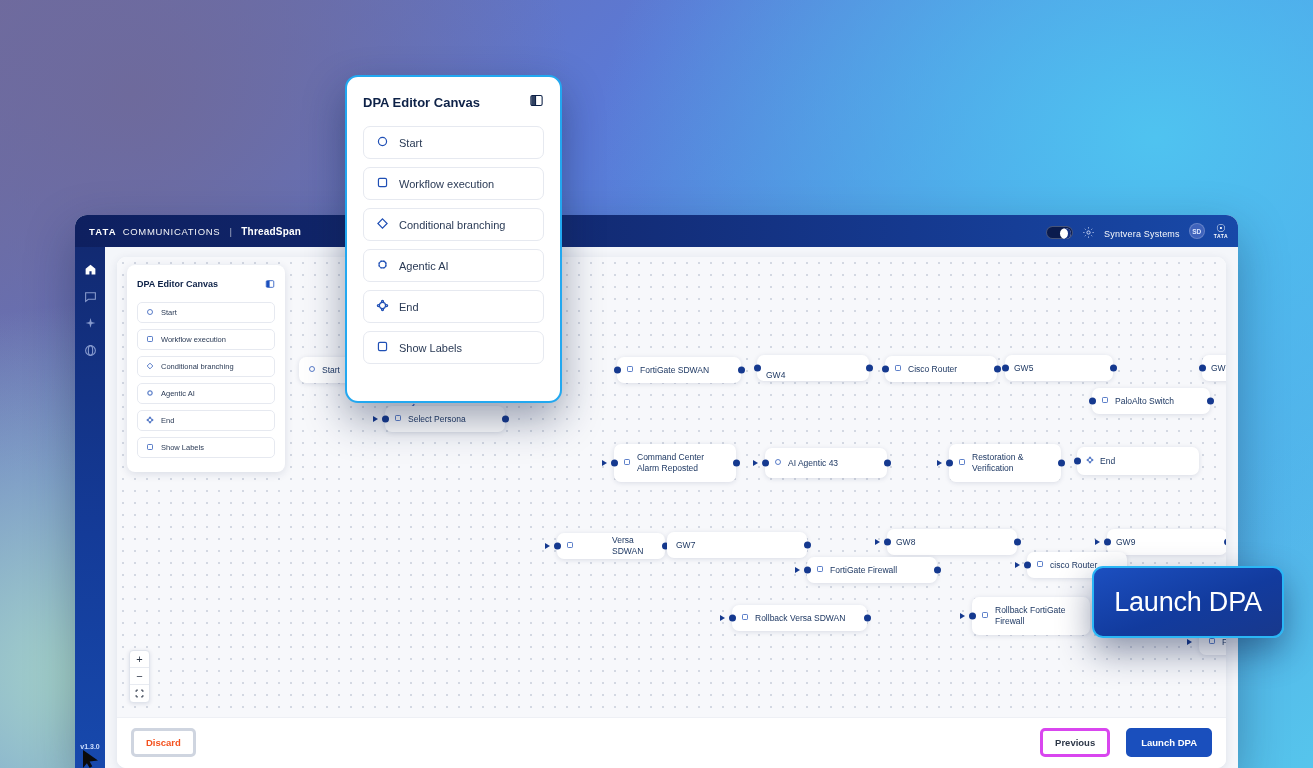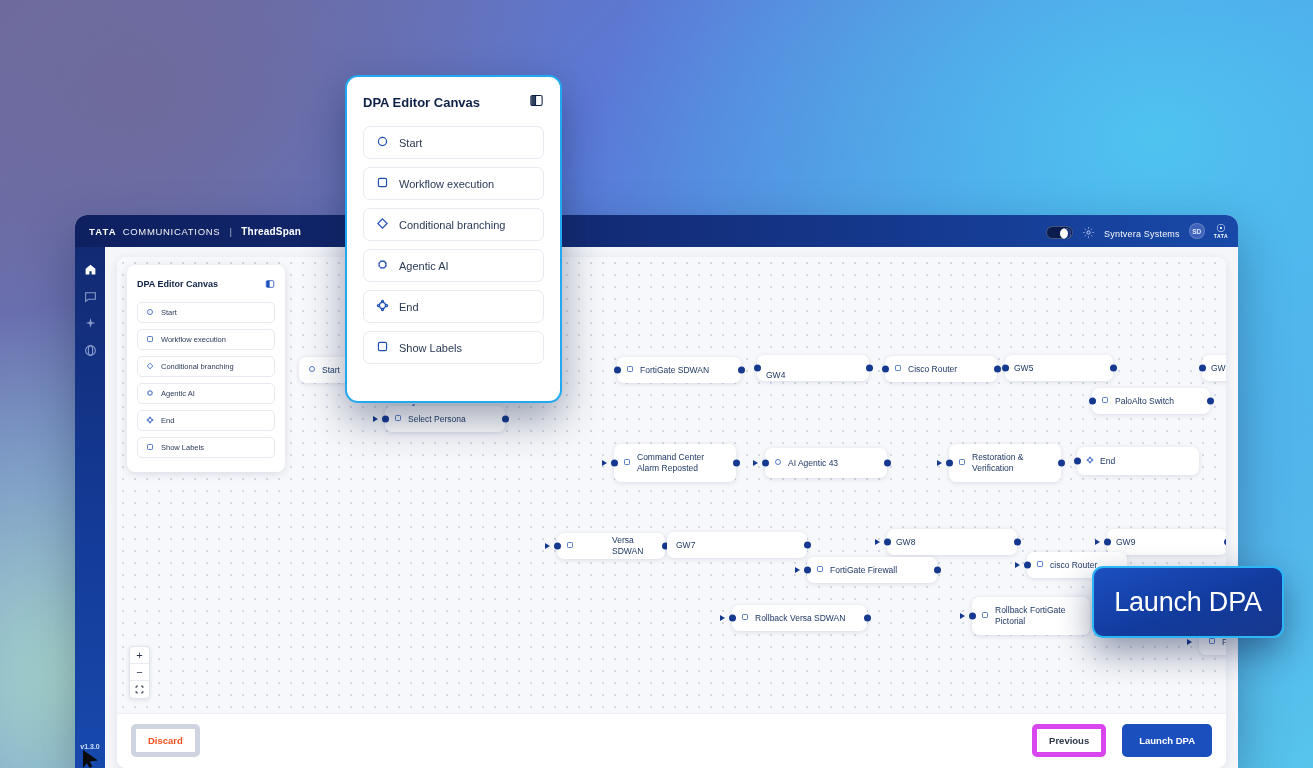--- a/index.html
+++ b/index.html
@@ -180,21 +180,21 @@
   }
   .zbtn:last-child { border-bottom: none; font-size: 8px; }
 
   
   #footer {
     flex: 0 0 auto; display: flex; align-items: center;
     padding: 10px 14px 11px 14px; border-top: 1px solid #eef0f5; background: #fff;
   }
   .btn {
     font-size: 9.5px; border-radius: 5px; padding: 6px 12px;
-    border: 5px solid #d946ef; background: #fff; color: #2d3748;
+    border: 3px solid #d946ef; background: #fff; color: #2d3748;
     font-family: "Liberation Sans", sans-serif; font-weight: bold;
   }
   #discard-btn { color: #f4511e; border-color: #cfd5e0; }
   #footer-right { margin-left: auto; display: flex; gap: 16px; }
   #launch-btn { background: #1a4fbd; border-color: #1a4fbd; color: #fff; }
 
   
   #magnifier {
     position: absolute; left: 345px; top: 75px;
     width: 217px; height: 328px;
@@ -465,21 +465,21 @@
                       </svg></span>
                     <span class="nlabel">Rollback Versa SDWAN</span>
                     <span class="port l"></span>
                     <span class="port r"></span>
                   </div>
                   <div class="node" style="left: 855px; top: 340px; width: 118px; height: 38px;">
                     <span class="arrow-in"></span>
                     <span class="node-ic"><svg width="8" height="8" viewBox="0 0 24 24" fill="none" stroke="#1f4fb5" stroke-width="2.2">
                         <rect x="4.5" y="4.5" width="15" height="15" rx="2.6"></rect>
                       </svg></span>
-                    <span class="nlabel">Rollback FortiGate Pictorial</span>
+                    <span class="nlabel">Rollback FortiGate Firewall</span>
                     <span class="port l"></span>
                   </div>
                   <div class="node" style="left: 1082px; top: 372px; width: 56px; height: 26px;">
                     <span class="arrow-in"></span>
                     <span class="node-ic"><svg width="8" height="8" viewBox="0 0 24 24" fill="none" stroke="#1f4fb5" stroke-width="2.2">
                         <rect x="4.5" y="4.5" width="15" height="15" rx="2.6"></rect>
                       </svg></span>
                     <span class="nlabel">F</span>
                   </div>
                 </div>

